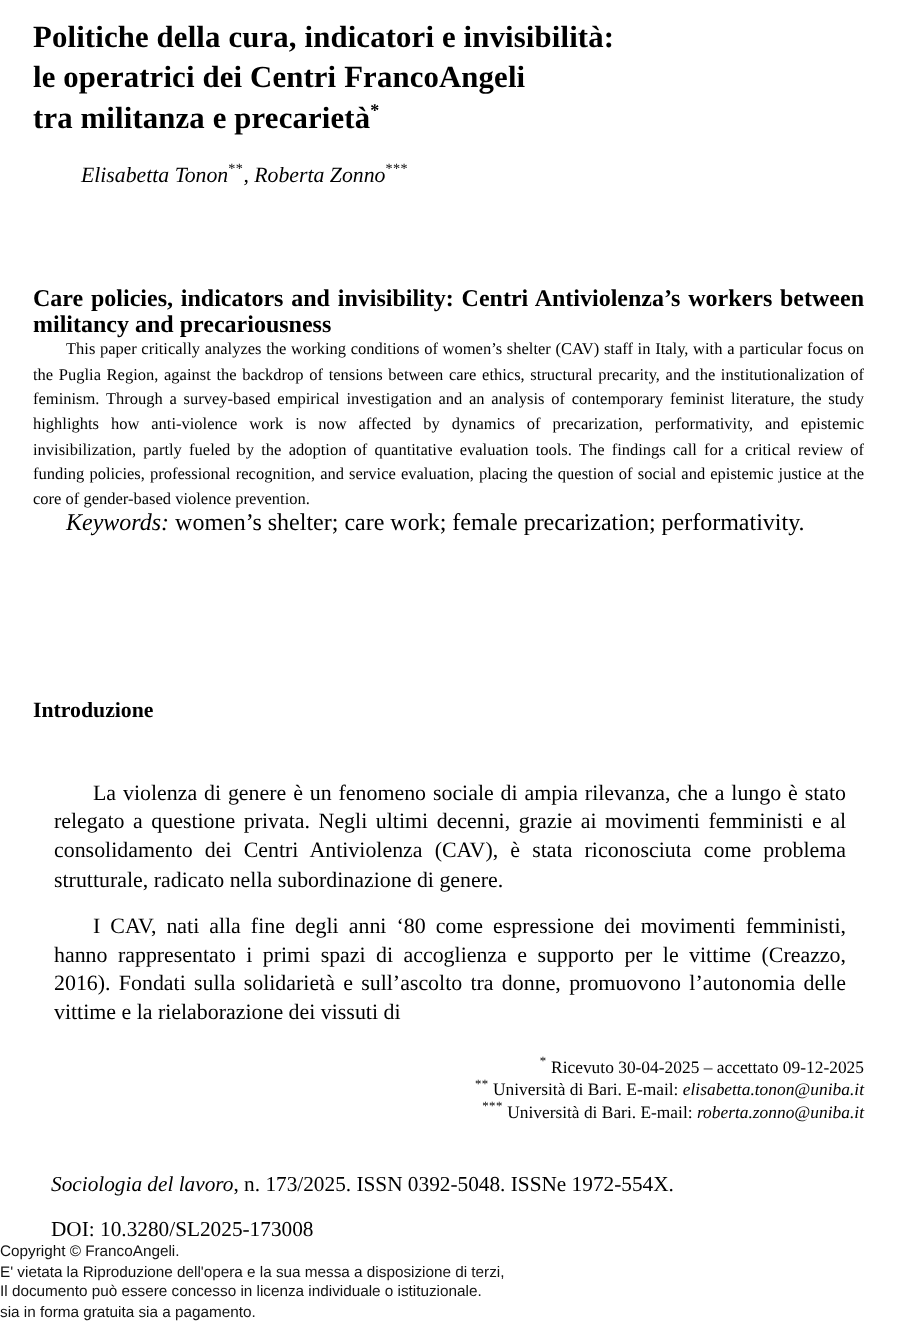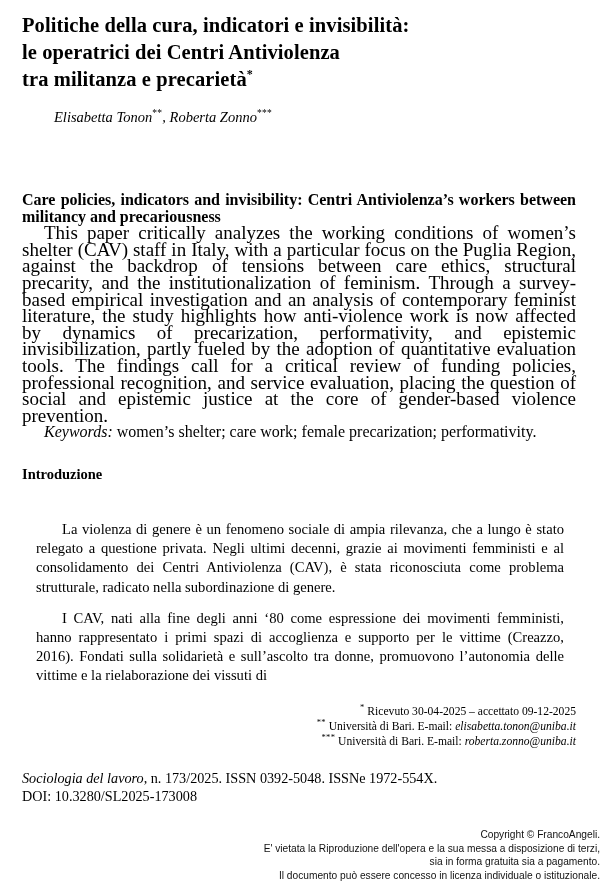--- a/index.html
+++ b/index.html
@@ -74,21 +74,21 @@
     width: 554px;
   }
   .abstract-heading {
     font-weight: bold;
     font-size: 16px;
     line-height: 16.6px;
     text-align: justify;
     margin: 0;
   }
   .abstract-body {
-    font-size: 19px;
+    font-size: 11px;
     line-height: 16.6px;
     text-align: justify;
     text-indent: 22px;
     margin: 0;
     hyphens: manual;
   }
   .keywords {
     font-size: 16px;
     line-height: 16.6px;
     text-align: justify;
@@ -147,49 +147,49 @@
   
   .journal-ref {
     position: absolute;
     left: 22px;
     top: 769px;
     width: 554px;
   }
   .journal-ref p {
     font-size: 14.2px;
     line-height: 18.4px;
-    margin: 0;
+    margin: 12px;
     white-space: nowrap;
   }
   .journal-ref i { font-style: italic; }
 
   
   .copyright {
     position: absolute;
     left: 0;
     top: 828px;
     width: 600px;
-    text-align: right;
+    text-align: left;
     font-family: "Liberation Sans", "DejaVu Sans", sans-serif;
   }
   .copyright p {
     font-size: 10.2px;
     line-height: 13.6px;
     margin: 0;
     color: #111111;
   }
 </style>
 </head>
 <body>
 
 <div class="page">
 
   <div class="title-block">
     <div class="title-line">Politiche della cura, indicatori e invisibilità:</div>
-    <div class="title-line">le operatrici dei Centri Antiviolenza</div>
+    <div class="title-line">le operatrici dei Centri FrancoAngeli</div>
     <div class="title-line"><span>tra militanza e precarietà</span><sup class="star">*</sup></div>
   </div>
 
   <div class="authors"><span>Elisabetta Tonon</span><sup>**</sup><span>, </span><span>Roberta Zonno</span><sup>***</sup></div>
 
   <div class="abstract">
     <p class="abstract-heading">Care policies, indicators and invisibility: Centri Antiviolenza’s workers between militancy and precariousness</p>
     <p class="abstract-body">This paper critically analyzes the working conditions of women’s shelter (CAV) staff in Italy, with a particular focus on the Puglia Region, against the backdrop of tensions between care ethics, structural precarity, and the institutionalization of feminism. Through a survey-based empirical investigation and an analysis of contemporary feminist literature, the study highlights how anti-violence work is now affected by dynamics of precarization, performativity, and epistemic invisibilization, partly fueled by the adoption of quantitative evaluation tools. The findings call for a critical review of funding policies, professional recognition, and service evaluation, placing the question of social and epistemic justice at the core of gender-based violence prevention.</p>
     <p class="keywords"><i>Keywords:</i><span> women’s shelter; care work; female precarization; performativity.</span></p>
   </div>
@@ -208,17 +208,17 @@
   </div>
 
   <div class="journal-ref">
     <p><i>Sociologia del lavoro</i><span>, n. 173/2025. ISSN 0392-5048. ISSNe 1972-554X.</span></p>
     <p>DOI: 10.3280/SL2025-173008</p>
   </div>
 
   <div class="copyright">
     <p>Copyright © FrancoAngeli.</p>
     <p>E' vietata la Riproduzione dell'opera e la sua messa a disposizione di terzi,</p>
+    <p>Il documento può essere concesso in licenza individuale o istituzionale.</p>
     <p>sia in forma gratuita sia a pagamento.</p>
-    <p>Il documento può essere concesso in licenza individuale o istituzionale.</p>
   </div>
 
 </div>
 
 </body></html>

